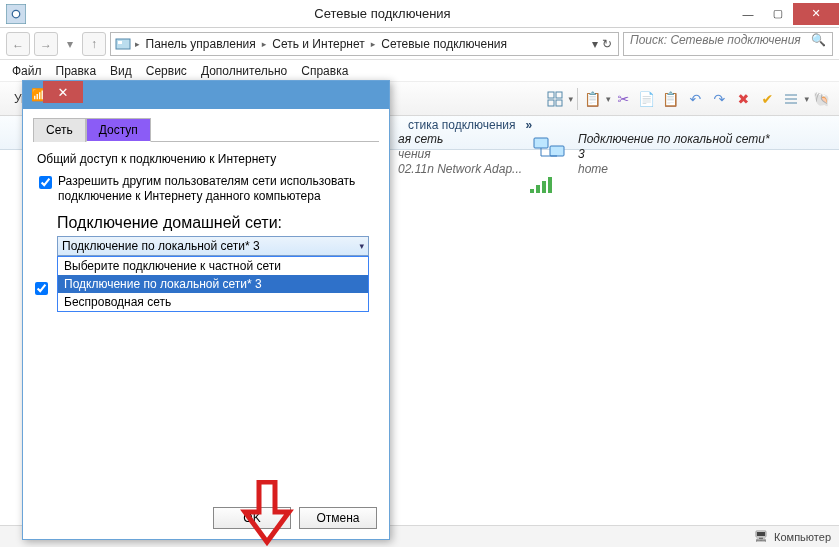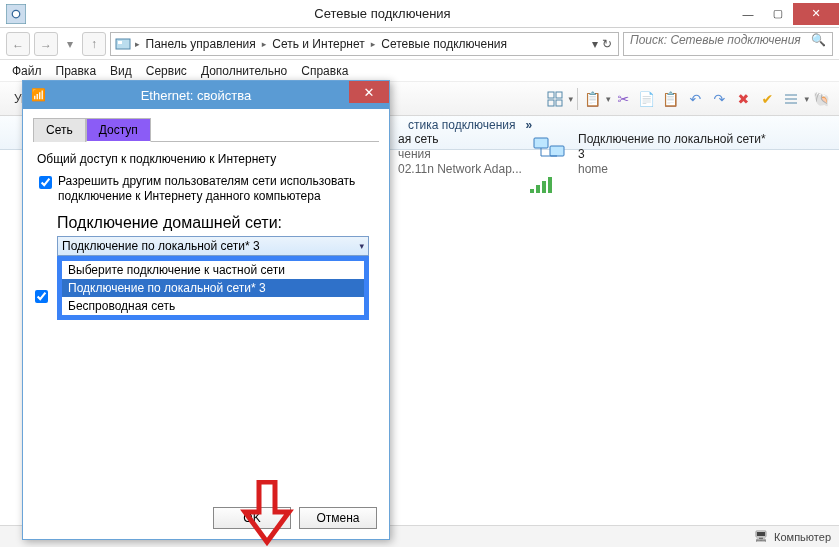--- a/index.html
+++ b/index.html
@@ -38,21 +38,21 @@
     .tool-icon { width: 22px; height: 22px; display: flex; align-items: center; justify-content: center; font-size: 14px; }
     .tool-right { margin-left: auto; display: flex; gap: 2px; align-items: center; }
 
     
     .cmdbar { height: 34px; display: flex; align-items: flex-start; padding: 2px 8px; gap: 10px; background: linear-gradient(#fafdff,#eef5fb); border-bottom: 1px solid #d0dce6; color: #2b4b6f; }
     .cmdbar span { color: #2b4b6f; }
     .cmdbar .more { color: #2b4b6f; font-weight: bold; }
 
     
     .content { position: absolute; top: 150px; left: 0; right: 0; bottom: 22px; background: #fff; }
-    .conn-item { position: absolute; display: flex; gap: 8px; width: 240px; }
+    .conn-item { position: absolute; display: flex; gap: 8px; width: 240px; font-style: italic; }
     .conn-text { font-size: 12px; line-height: 15px; }
     .conn-text .t1 { color: #222; }
     .conn-text .t2 { color: #666; }
     .conn-text .t3 { color: #666; }
 
     
     .statusbar { position: absolute; bottom: 0; left: 0; right: 0; height: 22px; border-top: 1px solid #d8d8d8; background: #f4f4f4; display: flex; align-items: center; padding: 0 8px; font-size: 11px; color: #444; }
     .statusbar .right { margin-left: auto; display: flex; gap: 6px; align-items: center; }
 
     
@@ -65,21 +65,21 @@
     .tab { padding: 4px 12px; border: 1px solid #bbb; border-bottom: none; background: #e5e5e5; font-size: 12px; position: relative; top: 1px; }
     .tab.active { background: #8b5cf6; border-bottom: 1px solid #fff; }
     .groupbox-title { font-size: 12px; margin: 4px 0 8px 4px; }
     .chk-row { display: flex; align-items: flex-start; gap: 6px; margin: 4px 0 4px 6px; }
     .chk-row input { margin-top: 2px; }
     .chk-row label { font-size: 12px; line-height: 15px; }
     .sub-label { font-size: 16px; margin: 10px 0 4px 24px; }
     .combo { margin: 0 10px 0 24px; height: 20px; border: 1px solid #7a9ecb; background: linear-gradient(#eaf3fc,#d6e9fb); display: flex; align-items: center; padding: 0 4px; position: relative; }
     .combo .caret { position: absolute; right: 4px; font-size: 9px; color: #4a6; }
     .combo .caret::before { content: "▾"; color: #336; }
-    .listbox { margin: 0 10px 12px 24px; border: 5px solid #3b82f6; background: #fff; }
+    .listbox { margin: 0 10px 12px 24px; border: 1px solid #3b82f6; background: #fff; }
     .listbox .opt { padding: 2px 6px; font-size: 12px; }
     .listbox .opt.sel { background: #2f71c9; color: #fff; }
     .cfg-btn { position: absolute; right: 18px; top: 228px; height: 22px; padding: 0 12px; border: 1px solid #aaa; background: linear-gradient(#fdfdfd,#ececec); font-size: 12px; }
     .dlg-btns { position: absolute; bottom: 10px; right: 12px; display: flex; gap: 8px; }
     .dlg-btns button { width: 78px; height: 22px; border: 1px solid #888; background: linear-gradient(#fdfdfd,#ececec); font-size: 12px; }
 
     
     .arrow { position: absolute; left: 237px; top: 480px; pointer-events: none; }
 
     
@@ -221,21 +221,20 @@
 <div class="statusbar">
   <div class="right">
     <span>🖥</span>
     <span>Компьютер</span>
   </div>
 </div>
 
 <div class="dialog">
   <div class="dlg-title">
     <span style="width:12px">📶</span>
-    <span class="t">Ethernet: свойства</span>
     <div class="dlg-close">✕</div>
   </div>
   <div class="dlg-body">
     <div class="tabs">
       <div class="tab">Сеть</div>
       <div class="tab active">Доступ</div>
     </div>
     <div class="groupbox-title">Общий доступ к подключению к Интернету</div>
     <div class="chk-row">
       <input type="checkbox" checked="" style="">

